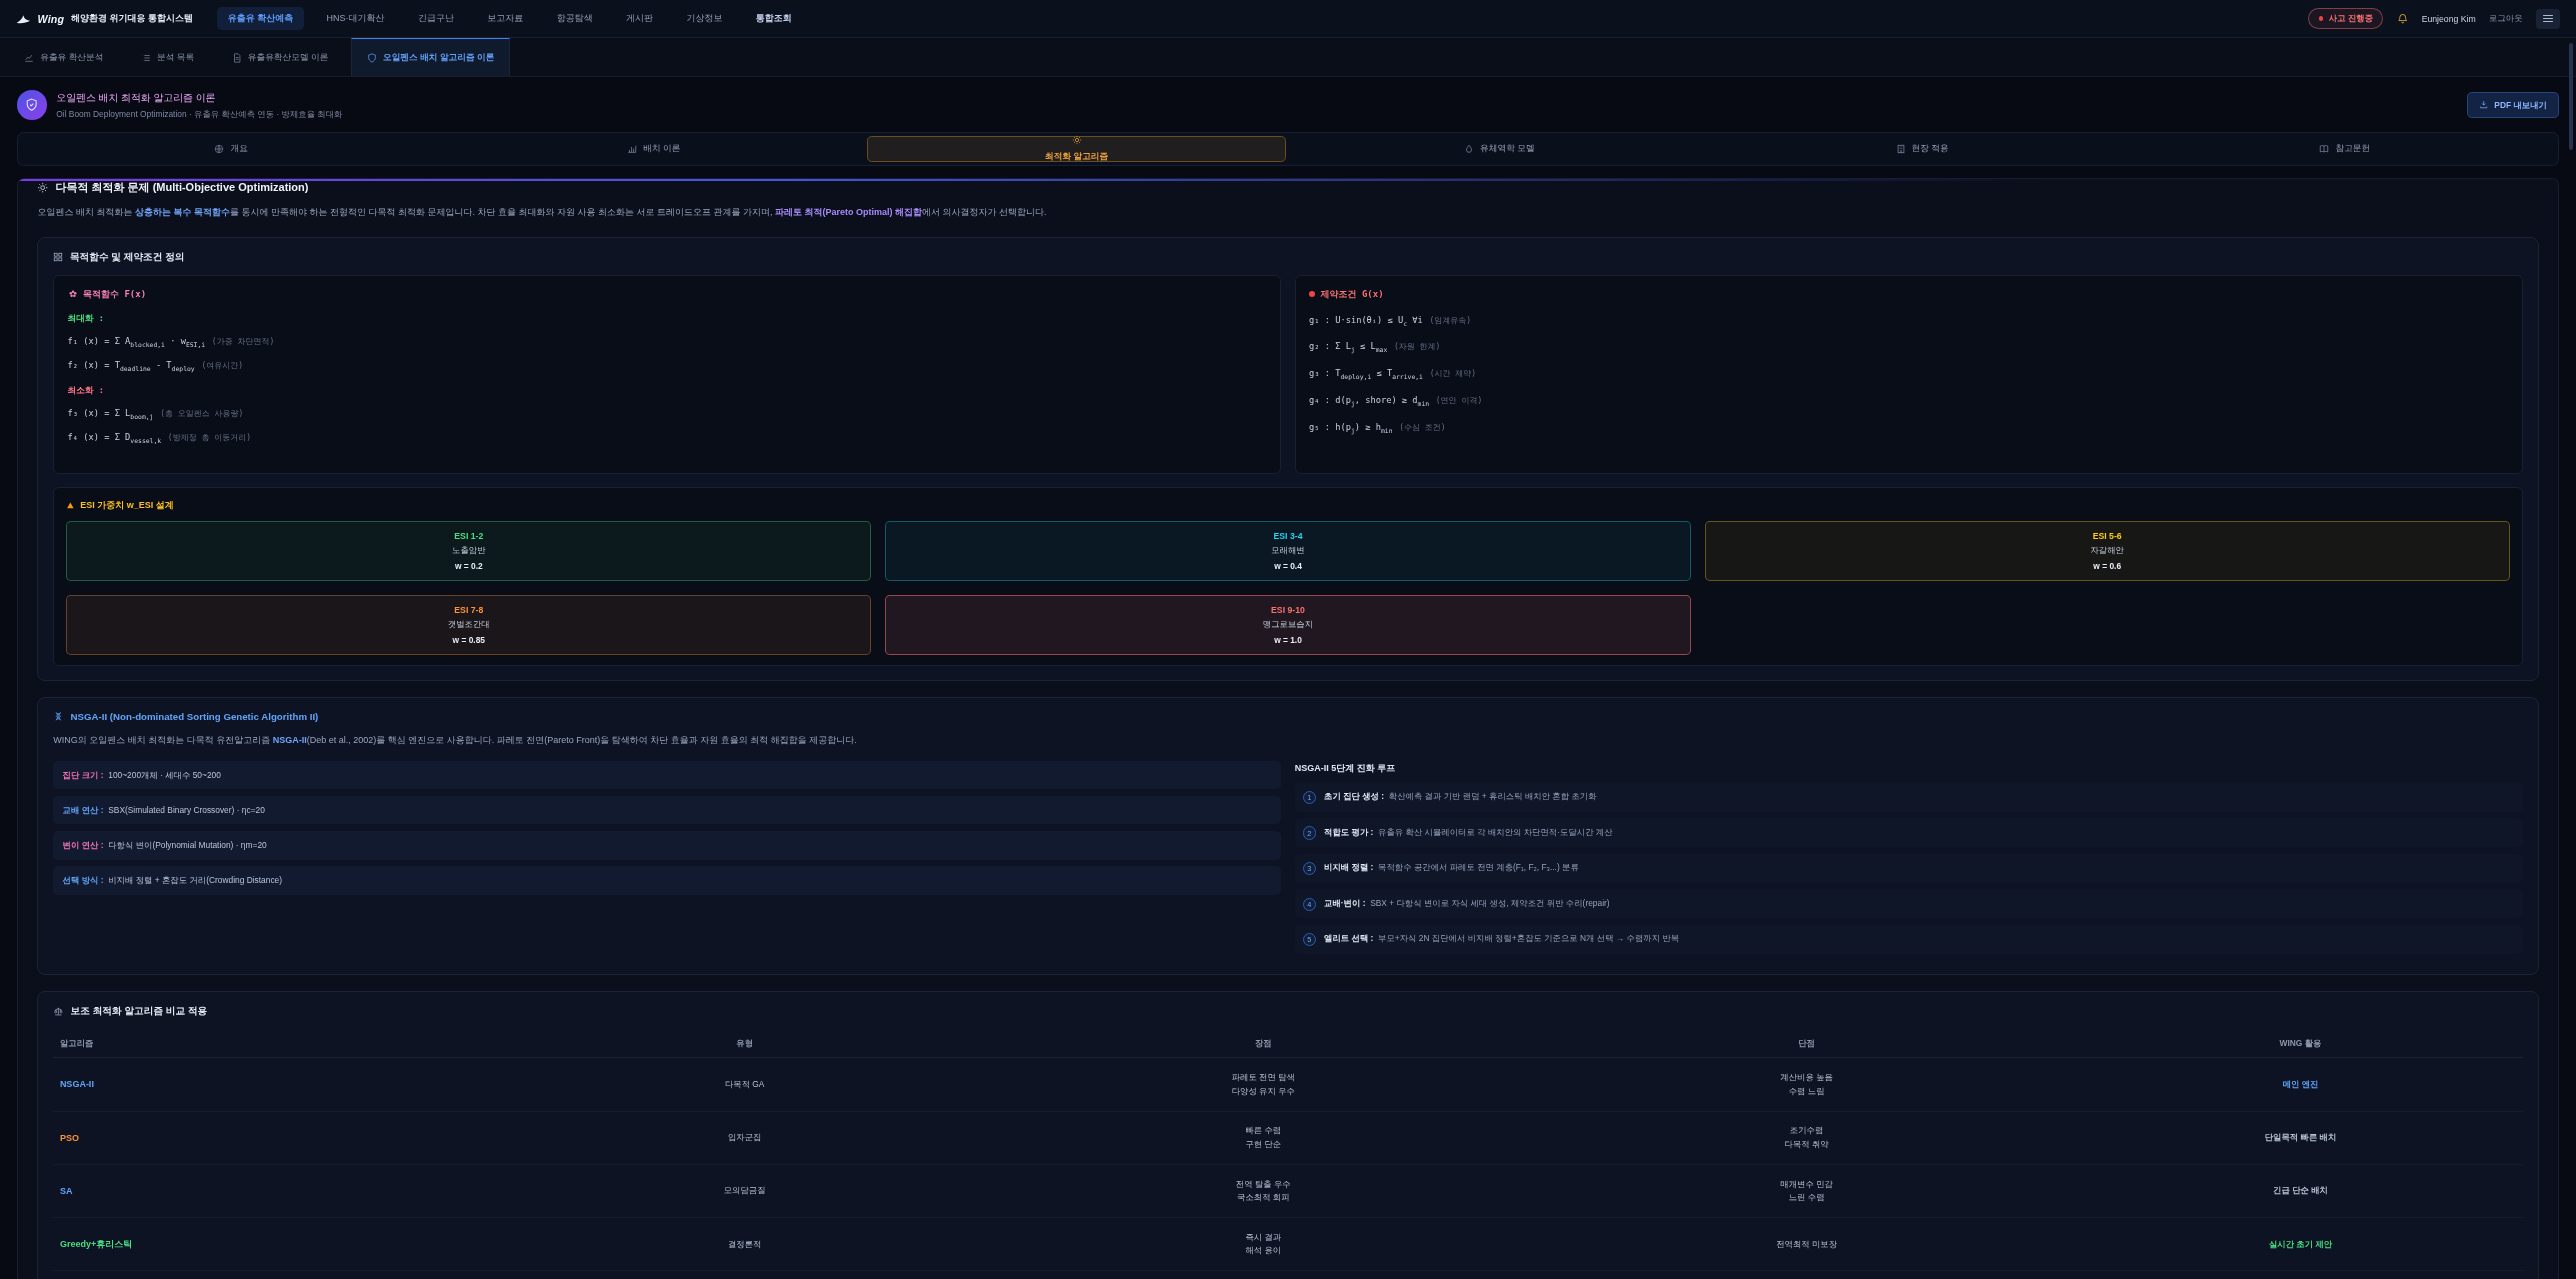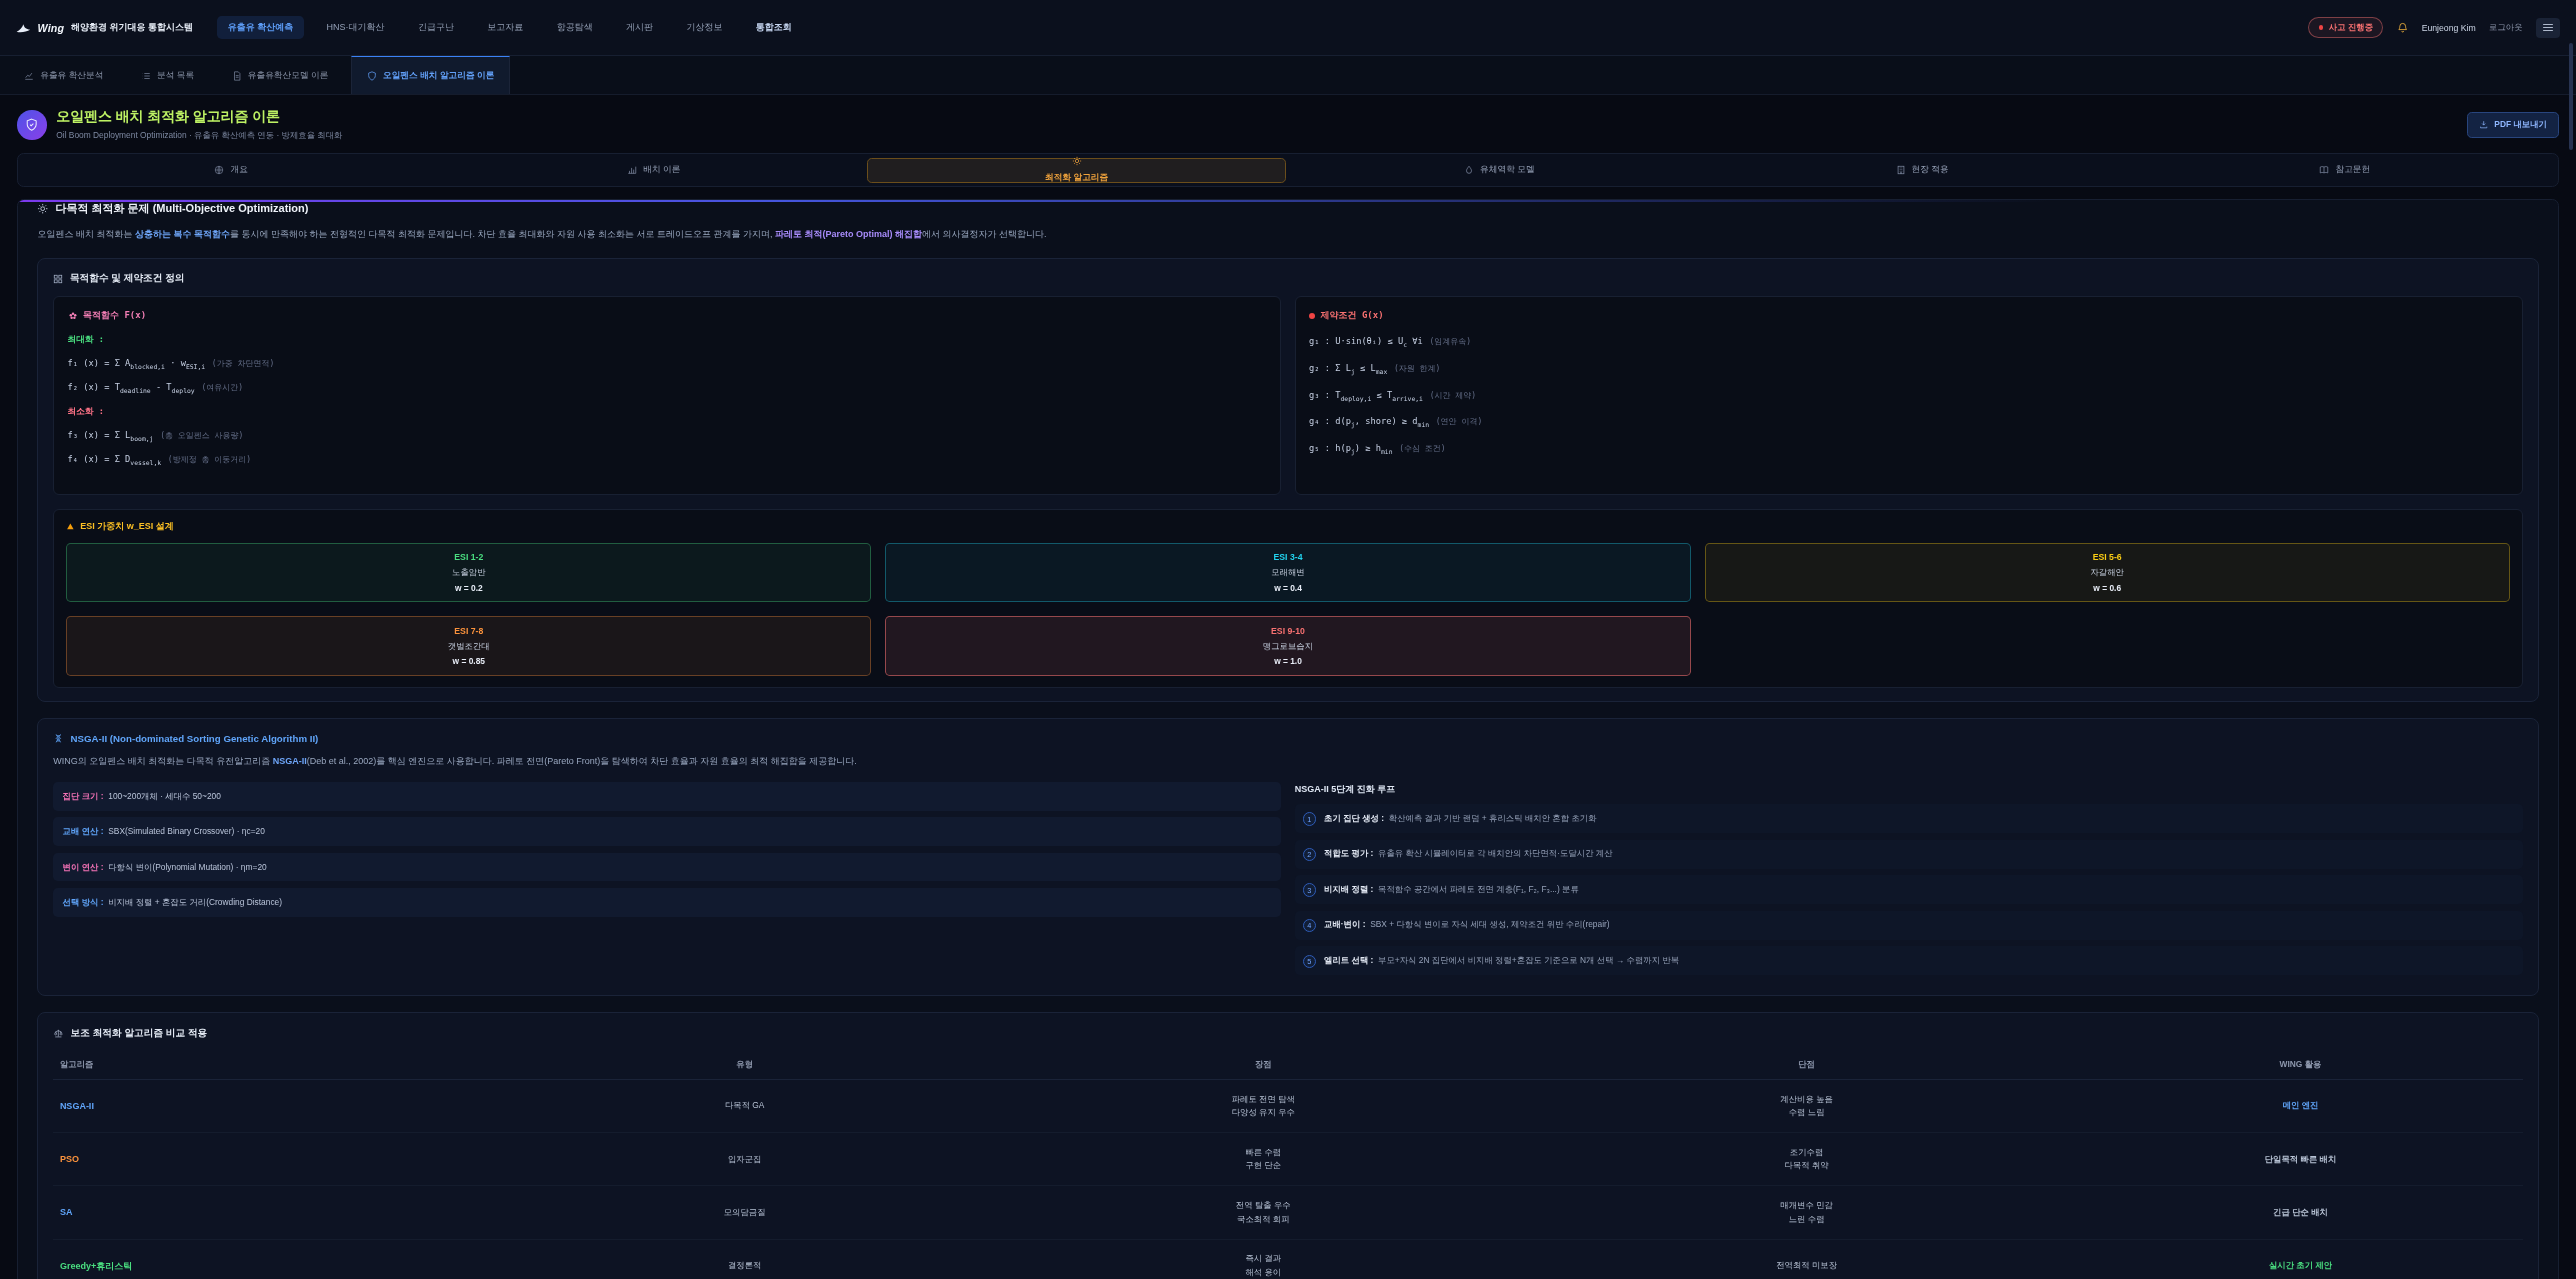--- a/index.html
+++ b/index.html
@@ -6,21 +6,21 @@
   html,body { width:2576px; height:1279px; overflow:hidden; }
   body {
     background:#070a13; color:#dbe3f0;
     font-family:"Liberation Sans","DejaVu Sans",sans-serif;
     font-size:8.7px;
   }
   svg { display:block; }
   button { background:none; border:none; color:inherit; font:inherit; cursor:pointer; }
 
   
-  .topbar { height:56px; display:flex; align-items:center; gap:24px;
+  .topbar { height:38px; display:flex; align-items:center; gap:24px;
     padding:0 16px; background:#0b101d; border-bottom:0.7px solid #171f31; }
   .brand { display:flex; align-items:center; gap:6.7px; }
   .brand-name { font-size:10.7px; font-weight:700; font-style:italic; color:#f2f6fc; letter-spacing:0.2px; }
   .brand-sys { font-size:9px; font-weight:700; color:#e7edf7; }
   .main-nav { display:flex; align-items:flex-start; gap:12px; }
   .nav-item { padding:5.4px 10.7px; font-size:9px; color:#94a0b6; border-radius:4.7px; white-space:nowrap; }
   .nav-item.active { color:#5c9bf5; background:rgba(59,130,246,.14); font-weight:700; }
   .nav-item.bold { color:#c3d3ee; font-weight:700; }
   .topbar-right { margin-left:auto; display:flex; align-items:center; gap:13.4px; }
   .incident-badge { display:flex; align-items:center; gap:5.4px; color:#f87171; font-size:8.4px;
@@ -41,21 +41,21 @@
   .tab svg { color:#77829a; }
   .tab.active { background:#101a2d; color:#62a0f8; border-top-color:#3b82f6;
     border-left:0.7px solid #1b2438; border-right:0.7px solid #1b2438; font-weight:600; }
   .tab.active svg { color:#62a0f8; }
 
   
   .page-header { display:flex; align-items:center; justify-content:space-between; padding:13.4px 17.4px 9.4px; }
   .ph-left { display:flex; gap:9.4px; align-items:center; }
   .ph-icon { width:29.5px; height:29.5px; border-radius:50%; background:linear-gradient(135deg,#4d53e8,#8b3fe8);
     display:flex; align-items:center; justify-content:center; color:#eef0ff; flex:none; }
-  .page-title { font-size:14px; font-weight:700; color:#bef264; letter-spacing:-0.1px; }
+  .page-title { font-size:10px; font-weight:400; color:#f0abfc; letter-spacing:-0.1px; }
   .page-subtitle { margin-top:4px; font-size:8.4px; color:#7d88a1; }
   .pdf-btn { display:flex; align-items:center; gap:6px; background:#132343; border:0.7px solid #28457e;
     color:#8fb7ff; padding:6.7px 10.7px; border-radius:4.7px; font-size:8.4px; font-weight:600; white-space:nowrap; }
 
   
   .pills { margin:2.7px 17.4px 0; background:#0a0f1c; border:0.7px solid #171f31; border-radius:6.7px;
     padding:3.4px; display:flex; gap:4px; height:34px; }
   .pill { flex:1; display:flex; align-items:center; justify-content:center; gap:6px; font-size:8.7px;
     color:#96a1b7; border-radius:4.7px; border:0.7px solid transparent; }
   .pill svg { color:#7f8aa2; }

